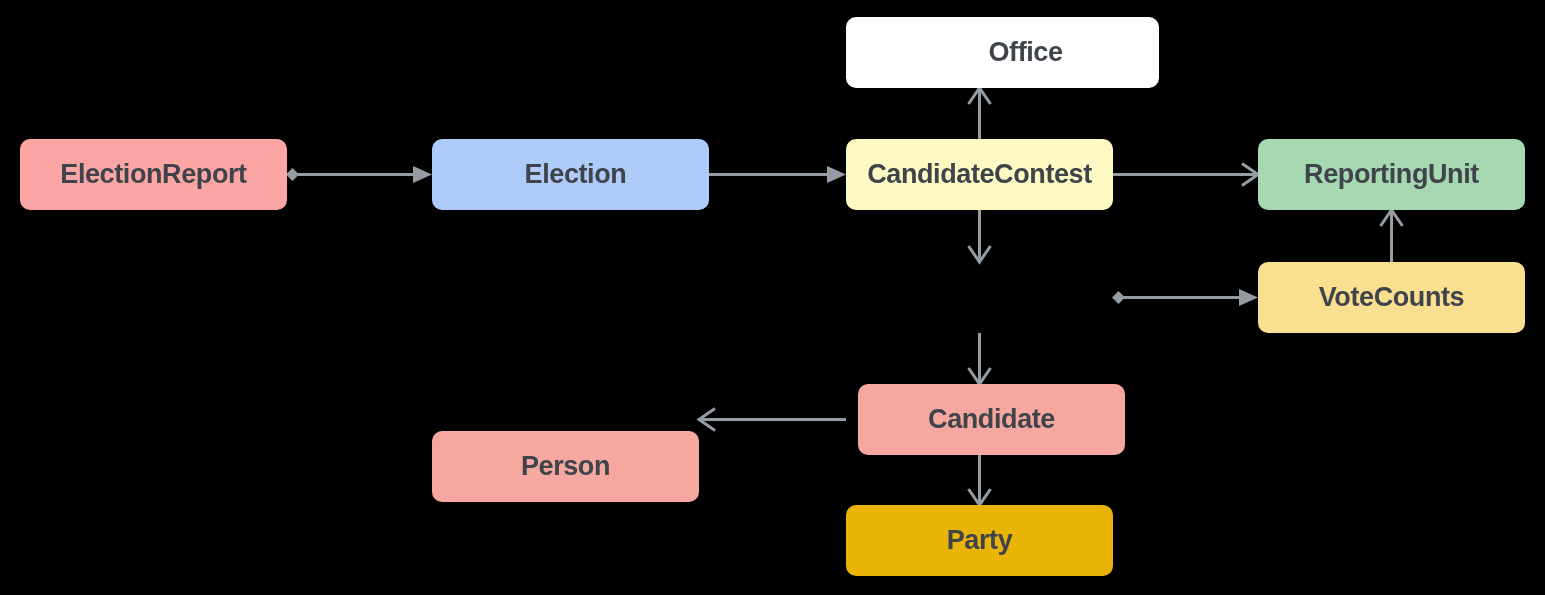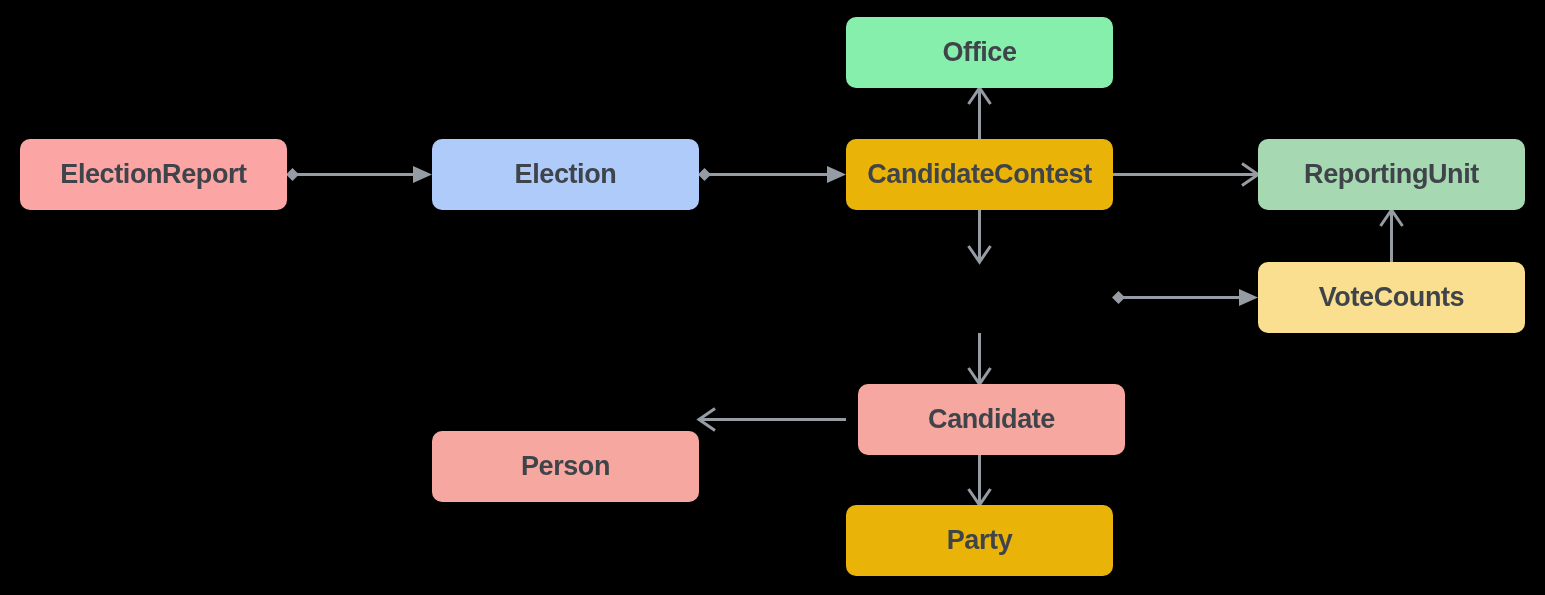--- a/index.html
+++ b/index.html
@@ -113,25 +113,25 @@
 
     <g>
       <line x1="979.5" y1="455" x2="979.5" y2="503"></line>
       <polyline points="968.5,489 979.5,505 990.5,489"></polyline>
     </g>
 
   </svg>
 
   <div class="node n-election-report" style="background: #fca5a5;">ElectionReport</div>
 
-  <div class="node n-election" style="background: rgb(174, 203, 250);">Election</div>
+  <div class="node n-election" style="background: rgb(174, 203, 250); padding-left: 10px;">Election</div>
 
-  <div class="node n-office" style="background: #86efac;">Office</div>
+  <div class="node n-office" style="background: #ffffff; padding-left: 46px;">Office</div>
 
-  <div class="node n-candidate-contest" style="background: #eab308;">CandidateContest</div>
+  <div class="node n-candidate-contest" style="background: #fef9c3;">CandidateContest</div>
 
   <div class="node n-reporting-unit" style="background: rgb(166, 216, 178);">ReportingUnit</div>
 
 
   <div class="node n-vote-counts" style="background: rgb(251, 223, 144);">VoteCounts</div>
 
   <div class="node n-candidate" style="background: rgb(245, 167, 160); margin-left: 12px;">Candidate</div>
 
   <div class="node n-person" style="background: rgb(245, 167, 160);">Person</div>
 

